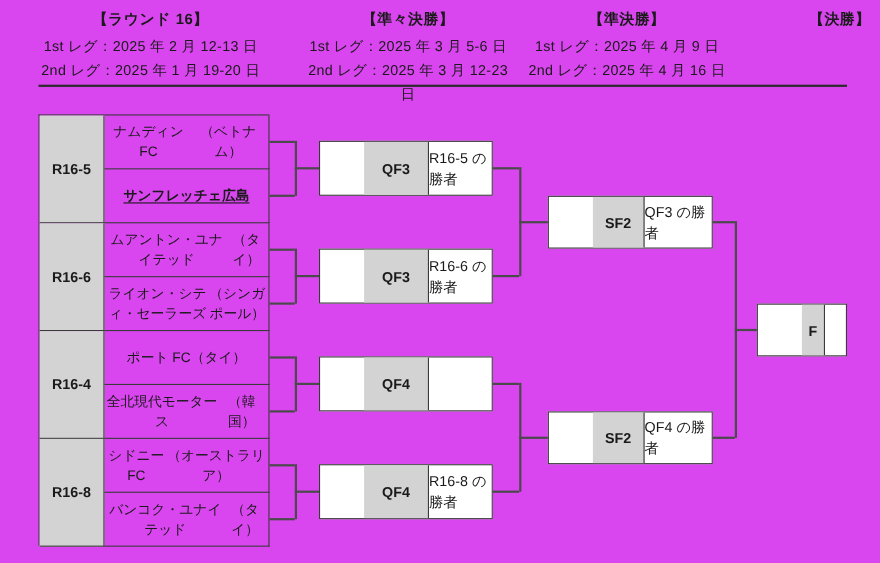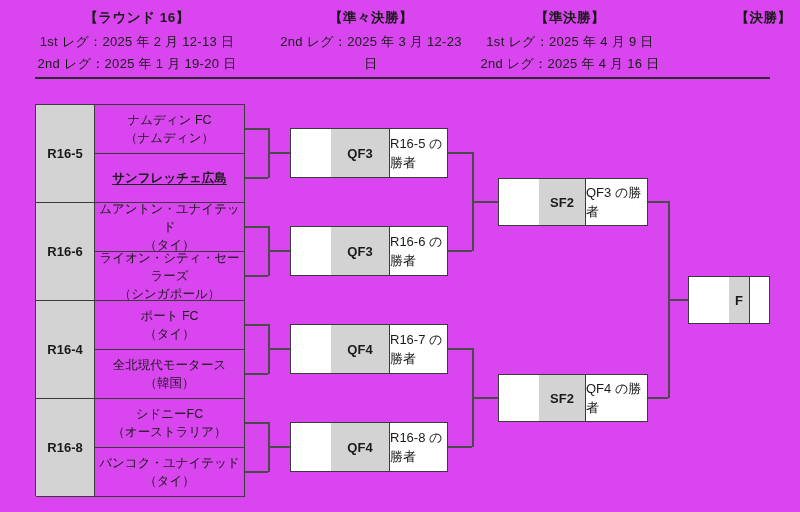--- a/index.html
+++ b/index.html
@@ -16,21 +16,21 @@
   #r16-table{
     position:absolute;left:35px;top:104px;width:210px;height:392px;
     display:grid;grid-template-columns:59px 1fr;grid-auto-rows:49px;
     border-top:1.5px solid #3a3a3a;border-left:1.5px solid #3a3a3a;box-sizing:border-box;
   }
   .tie-label{
     grid-row:span 2;background:#d3d3d3;display:flex;align-items:center;justify-content:center;
     font-weight:bold;font-size:13px;border-right:1.5px solid #3a3a3a;border-bottom:1.5px solid #3a3a3a;
   }
   .team-cell{
-    display:flex;flex-direction:column;align-items:center;justify-content:center;
+    display:flex;align-items:center;justify-content:center;
     border-right:1.5px solid #3a3a3a;border-bottom:1.5px solid #3a3a3a;
     font-size:12.5px;line-height:18px;text-align:center;padding:1px 2px;box-sizing:border-box;
   }
   .team-cell .em{font-weight:bold;text-decoration:underline;text-underline-offset:2px;}
   
   .node{
     position:absolute;display:flex;border:1.5px solid #3a3a3a;background:#ffffff;box-sizing:border-box;
   }
   .node-label{
     background:#d3d3d3;border-right:1.5px solid #3a3a3a;display:flex;align-items:center;justify-content:center;
@@ -49,38 +49,39 @@
 
 <div id="stage">
 
   <div class="hcol" style="left:30px;width:214px;">
     <div class="htitle">【ラウンド 16】</div>
     <div class="hleg">1st レグ：2025 年 2 月 12-13 日</div>
     <div class="hleg">2nd レグ：2025 年 1 月 19-20 日</div>
   </div>
   <div class="hcol" style="left:279px;width:184px;">
     <div class="htitle">【準々決勝】</div>
+    <div class="hleg">1st レグ：2025 年 3 月 5-6 日</div>
     <div class="hleg">2nd レグ：2025 年 3 月 12-23 日</div>
   </div>
   <div class="hcol" style="left:474px;width:192px;">
     <div class="htitle">【準決勝】</div>
     <div class="hleg">1st レグ：2025 年 4 月 9 日</div>
     <div class="hleg">2nd レグ：2025 年 4 月 16 日</div>
   </div>
   <div class="hcol" style="left:725px;width:77px;">
     <div class="htitle">【決勝】</div>
   </div>
   <div id="hrule"></div>
 
   <div id="r16-table">
 
     <div class="tie-label">R16-5</div>
     <div class="team-cell">
       <div>ナムディン FC</div>
-      <div>（ナムディン）</div>
+      <div>（ベトナム）</div>
     </div>
     <div class="team-cell">
       <div class="em">サンフレッチェ広島</div>
     </div>
 
     <div class="tie-label">R16-6</div>
     <div class="team-cell">
       <div>ムアントン・ユナイテッド</div>
       <div>（タイ）</div>
     </div>
@@ -113,21 +114,20 @@
   <div class="node" style="left:290px;top:128px;width:158px;height:50px;">
     <div class="node-label" style="width:58px;">QF3</div>
     <div class="node-value">R16-5 の勝者</div>
   </div>
   <div class="node" style="left:290px;top:226px;width:158px;height:50px;">
     <div class="node-label" style="width:58px;">QF3</div>
     <div class="node-value">R16-6 の勝者</div>
   </div>
   <div class="node" style="left:290px;top:324px;width:158px;height:50px;">
     <div class="node-label" style="width:58px;">QF4</div>
-    <div class="node-value">R16-7 の勝者</div>
   </div>
   <div class="node" style="left:290px;top:422px;width:158px;height:50px;">
     <div class="node-label" style="width:58px;">QF4</div>
     <div class="node-value">R16-8 の勝者</div>
   </div>
 
   <div class="node" style="left:498px;top:178px;width:150px;height:48px;">
     <div class="node-label" style="width:46px;">SF2</div>
     <div class="node-value">QF3 の勝者</div>
   </div>

